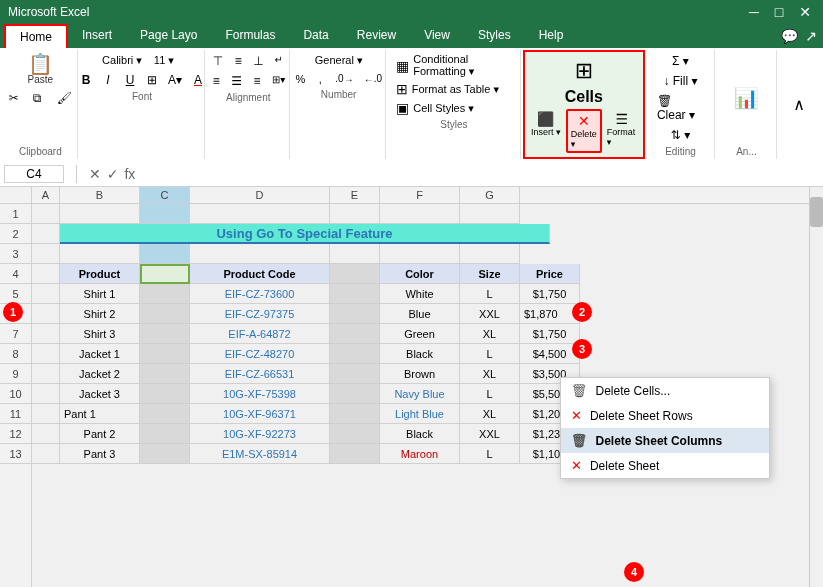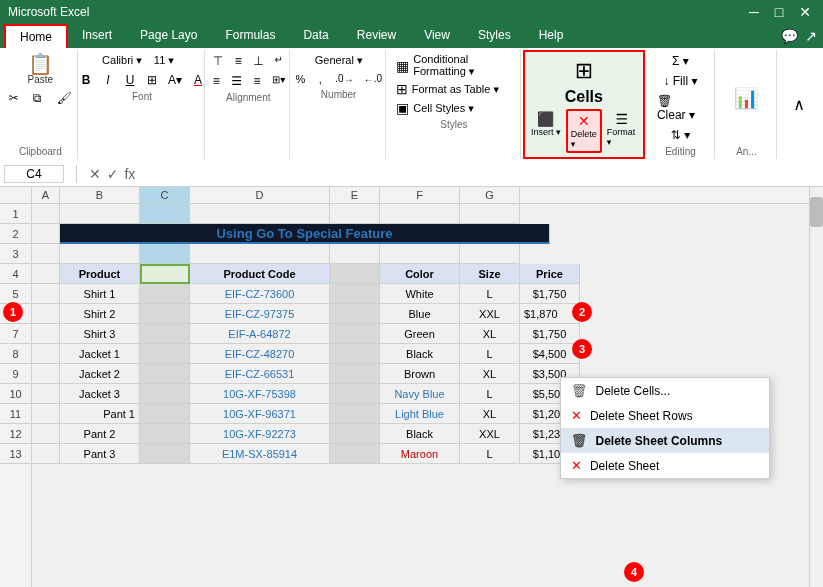--- a/index.html
+++ b/index.html
@@ -38,21 +38,21 @@
 
     
     .col-headers { display: flex; background: #f2f2f2; border-bottom: 1px solid #d0d0d0; }
     .col-header { border-right: 1px solid #d0d0d0; text-align: center; font-size: 11px; color: #444; padding: 2px 0; }
     .row-nums { display: flex; flex-direction: column; background: #f2f2f2; border-right: 1px solid #d0d0d0; width: 32px; flex-shrink: 0; }
     .row-num { border-bottom: 1px solid #d0d0d0; text-align: center; font-size: 11px; color: #444; height: 20px; line-height: 20px; }
     .grid { flex: 1; overflow: hidden; }
     .grid-row { display: flex; height: 20px; }
     .grid-cell { border-right: 1px solid #d0d0d0; border-bottom: 1px solid #d0d0d0; font-size: 11px; padding: 0 4px; line-height: 20px; overflow: hidden; white-space: nowrap; }
     .grid-cell.header-cell { font-weight: bold; background: #d9e1f2; text-align: center; }
-    .grid-cell.title-cell { font-weight: bold; color: #2e75b6; text-align: center; font-size: 13px; background: #0f172a; }
+    .grid-cell.title-cell { font-weight: bold; color: #2e75b6; text-align: center; font-size: 13px; background: #5eead4; }
     .grid-cell.selected { background: #e2efda; border: 2px solid #70ad47; }
     .grid-cell.cyan-bg { background: #b2d7e8; }
     .grid-cell.gray-bg { background: #d9d9d9; }
     .grid-cell.light-blue-text { color: #2e75b6; }
 
     
     .dropdown-overlay { position: absolute; background: white; border: 1px solid #ccc; box-shadow: 2px 2px 8px rgba(0,0,0,0.2); z-index: 100; width: 200px; }
     .dropdown-item { display: flex; align-items: center; gap: 8px; padding: 5px 10px; font-size: 12px; cursor: pointer; }
     .dropdown-item.highlighted { background: #dce6f1; font-weight: bold; color: #000; }
 
@@ -369,21 +369,21 @@
           <div class="grid-cell gray-bg" style="width:50px;"></div>
           <div class="grid-cell light-blue-text" style="width:140px; text-align:center;">10G-XF-75398</div>
           <div class="grid-cell gray-bg" style="width:50px;"></div>
           <div class="grid-cell" style="width:80px; text-align:center; color:#2e75b6;">Navy Blue</div>
           <div class="grid-cell" style="width:60px; text-align:center;">L</div>
           <div class="grid-cell" style="width:60px; text-align:center;">$5,500</div>
         </div>
 
         <div class="grid-row">
           <div class="grid-cell" style="width:28px;"></div>
-          <div class="grid-cell" style="width:80px; text-align:right;">Pant 1</div>
+          <div class="grid-cell" style="width:80px; text-align:left;">Pant 1</div>
           <div class="grid-cell gray-bg" style="width:50px;"></div>
           <div class="grid-cell light-blue-text" style="width:140px; text-align:center;">10G-XF-96371</div>
           <div class="grid-cell gray-bg" style="width:50px;"></div>
           <div class="grid-cell" style="width:80px; text-align:center; color:#2e75b6;">Light Blue</div>
           <div class="grid-cell" style="width:60px; text-align:center;">XL</div>
           <div class="grid-cell" style="width:60px; text-align:center;">$1,200</div>
         </div>
 
         <div class="grid-row">
           <div class="grid-cell" style="width:28px;"></div>

